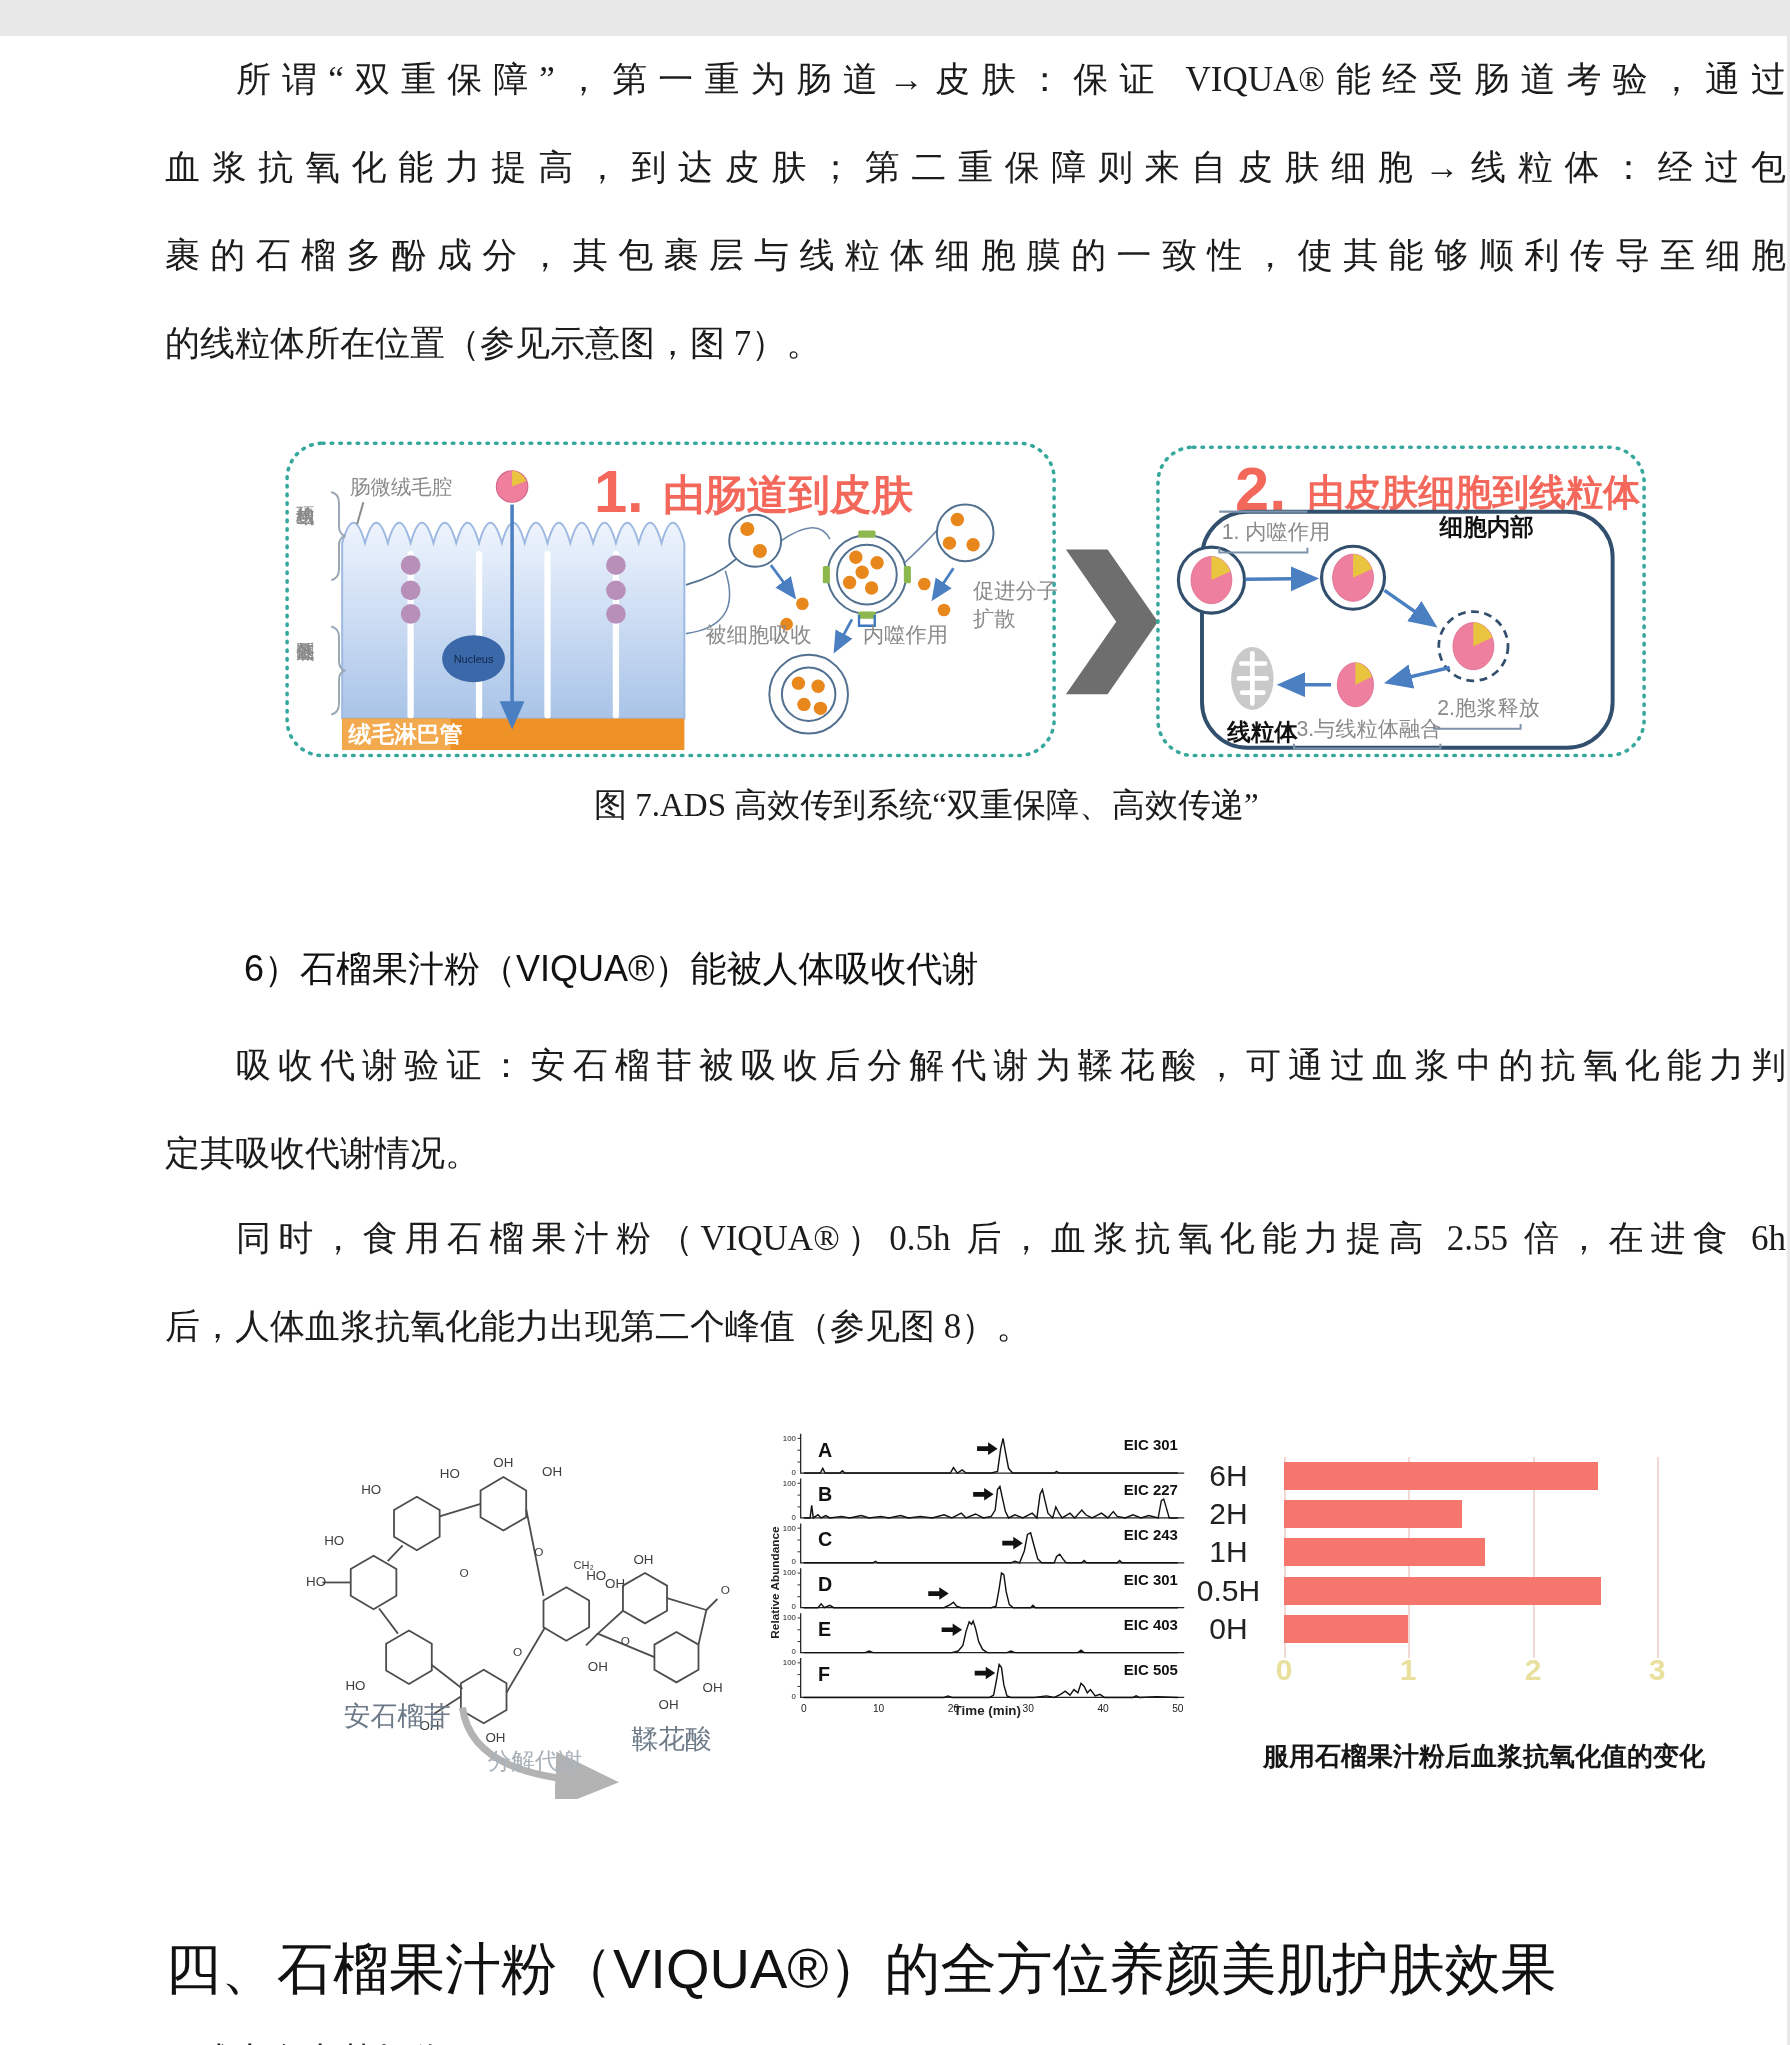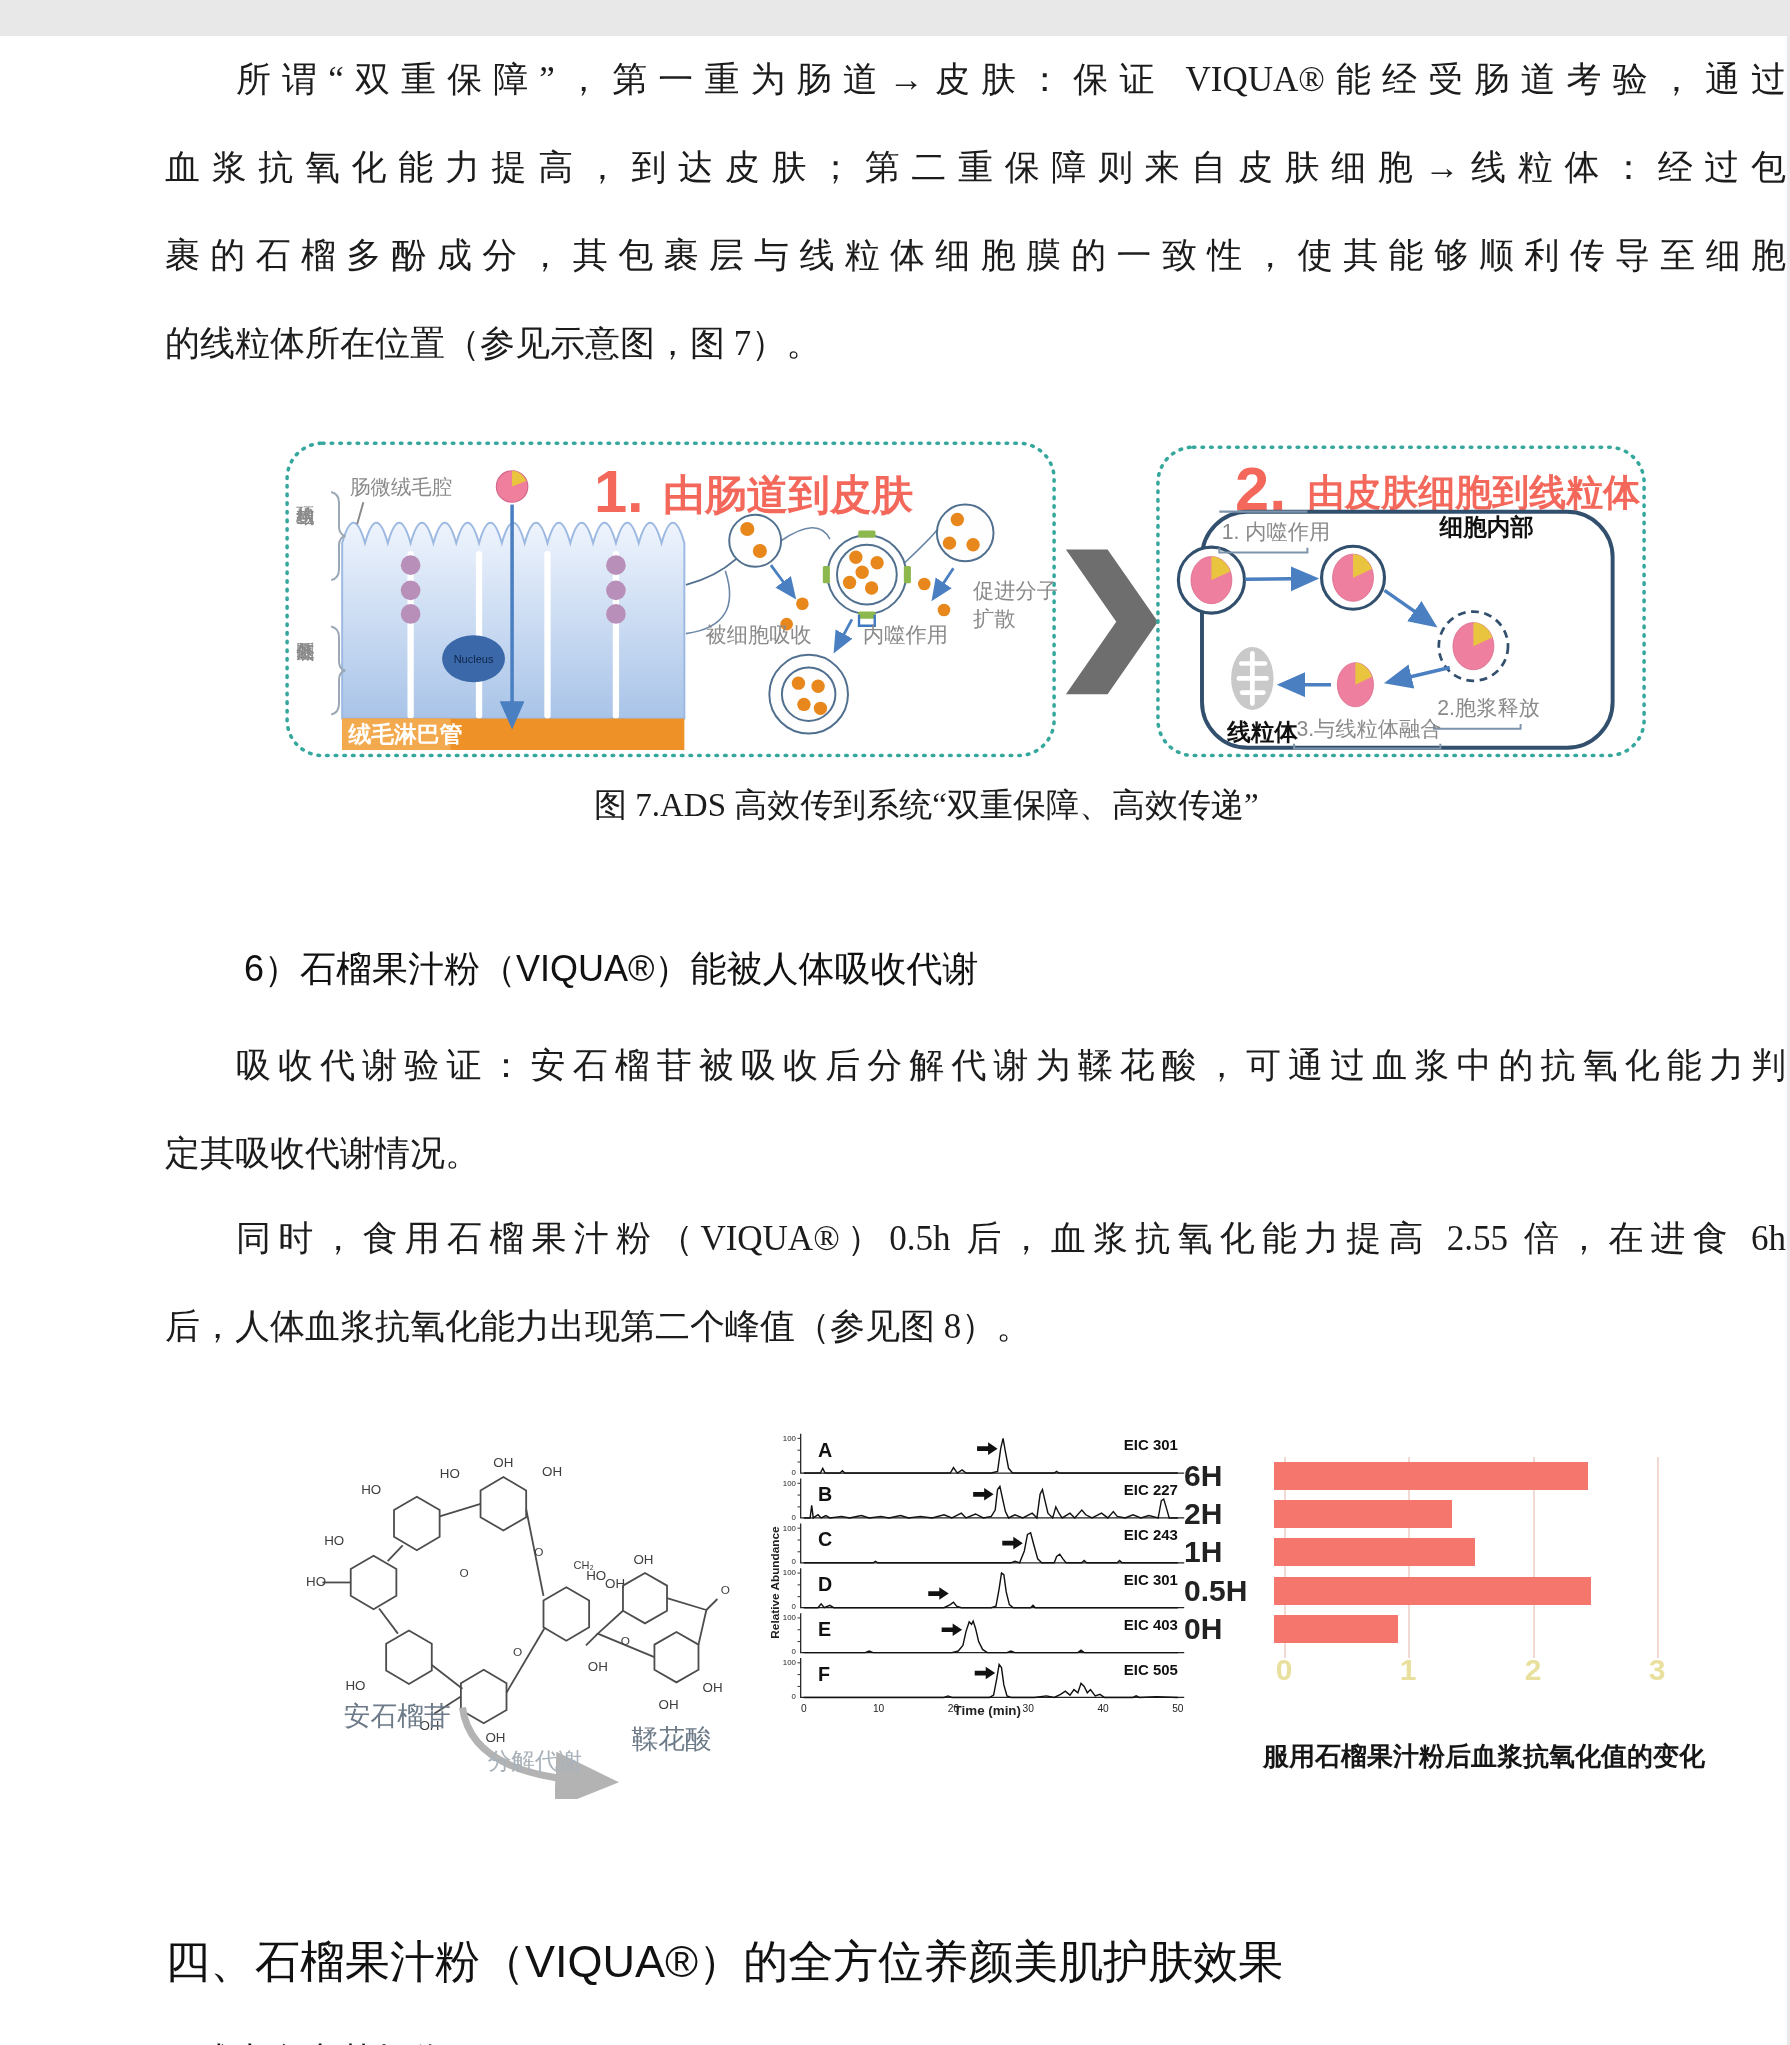--- a/index.html
+++ b/index.html
@@ -11,21 +11,21 @@
   .para .line.ind{text-indent:71px;}
   .figcap{position:absolute;font-size:33px;color:#1c1c1c;white-space:nowrap;}
   .h-bold{position:absolute;font-family:"Liberation Sans","DejaVu Sans",sans-serif;
           font-weight:400;color:#111;white-space:nowrap;}
   
   .barchart{position:absolute;left:1184px;top:1426px;width:504px;font-family:"Liberation Sans","DejaVu Sans",sans-serif;}
   .bar-grid{position:absolute;left:100px;top:-4.7px;width:376px;height:201px;}
   .bar-grid i{position:absolute;top:0;bottom:0;width:2.4px;background:#f3d9d3;}
   .bar-rows{position:relative;}
   .bar-row{display:flex;align-items:center;height:28px;margin-bottom:10.2px;}
-  .bar-label{width:89px;padding-right:1px;text-align:left;font-size:30px;color:#222;line-height:28px;font-weight:bold;}
+  .bar-label{width:89px;padding-right:11px;text-align:center;font-size:30px;color:#222;line-height:28px;}
   .bar-track{width:373px;height:28px;position:relative;}
   .bar{height:100%;background:#f4766c;}
   .bar-ticks{position:relative;left:100px;width:376px;height:36px;margin-top:7.9px;}
   .bar-ticks span{position:absolute;transform:translateX(-50%);font-size:30px;font-weight:600;color:#e9e09e;}
   .bar-cap{position:absolute;left:79px;top:277px;width:441px;font-size:26px;font-weight:700;color:#161616;
            font-family:"Liberation Sans","DejaVu Sans",sans-serif;white-space:nowrap;}
   
   .hplc-cap{position:absolute;left:818px;top:1698px;width:409px;text-align:center;
             font-family:"Liberation Sans","DejaVu Sans",sans-serif;font-size:26px;font-weight:700;
             color:#161616;line-height:1.7;}
@@ -395,17 +395,17 @@
     <div class="bar-ticks">
       <span style="left:0;">0</span>
       <span style="left:124px;">1</span>
       <span style="left:249px;">2</span>
       <span style="left:373px;">3</span>
     </div>
     <div class="bar-cap">服用石榴果汁粉后血浆抗氧化值的变化</div>
   </div>
 
 
-  <div class="h-bold" style="left:165px;top:1896px;font-size:45px;">四、石榴果汁粉（VIQUA®）的全方位养颜美肌护肤效果</div>
+  <div class="h-bold" style="left:165px;top:1896px;font-size:56px;">四、石榴果汁粉（VIQUA®）的全方位养颜美肌护肤效果</div>
   <div class="h-bold" style="left:165px;top:2001px;font-size:36px;">1.减少自由基损伤</div>
 
 </div>
 
 
 </body></html>

